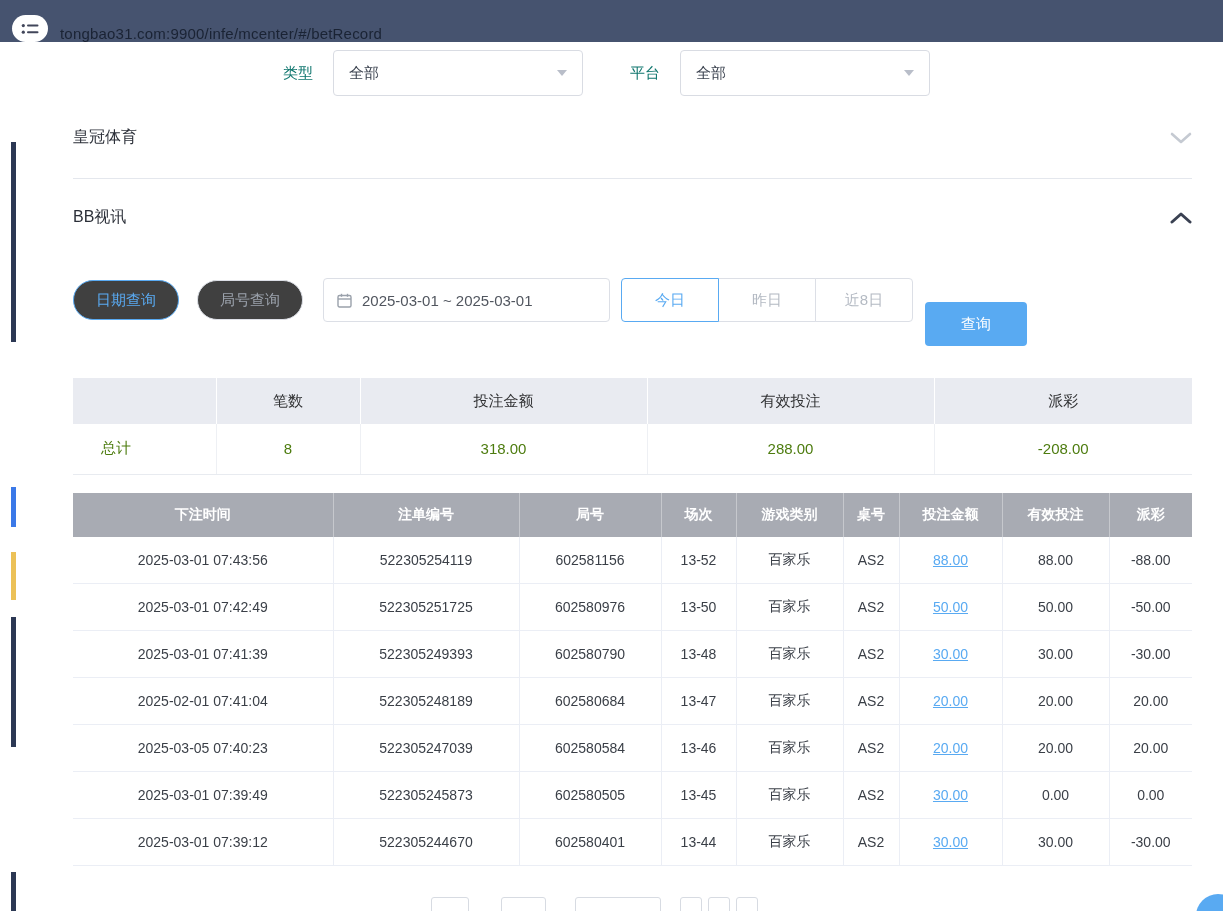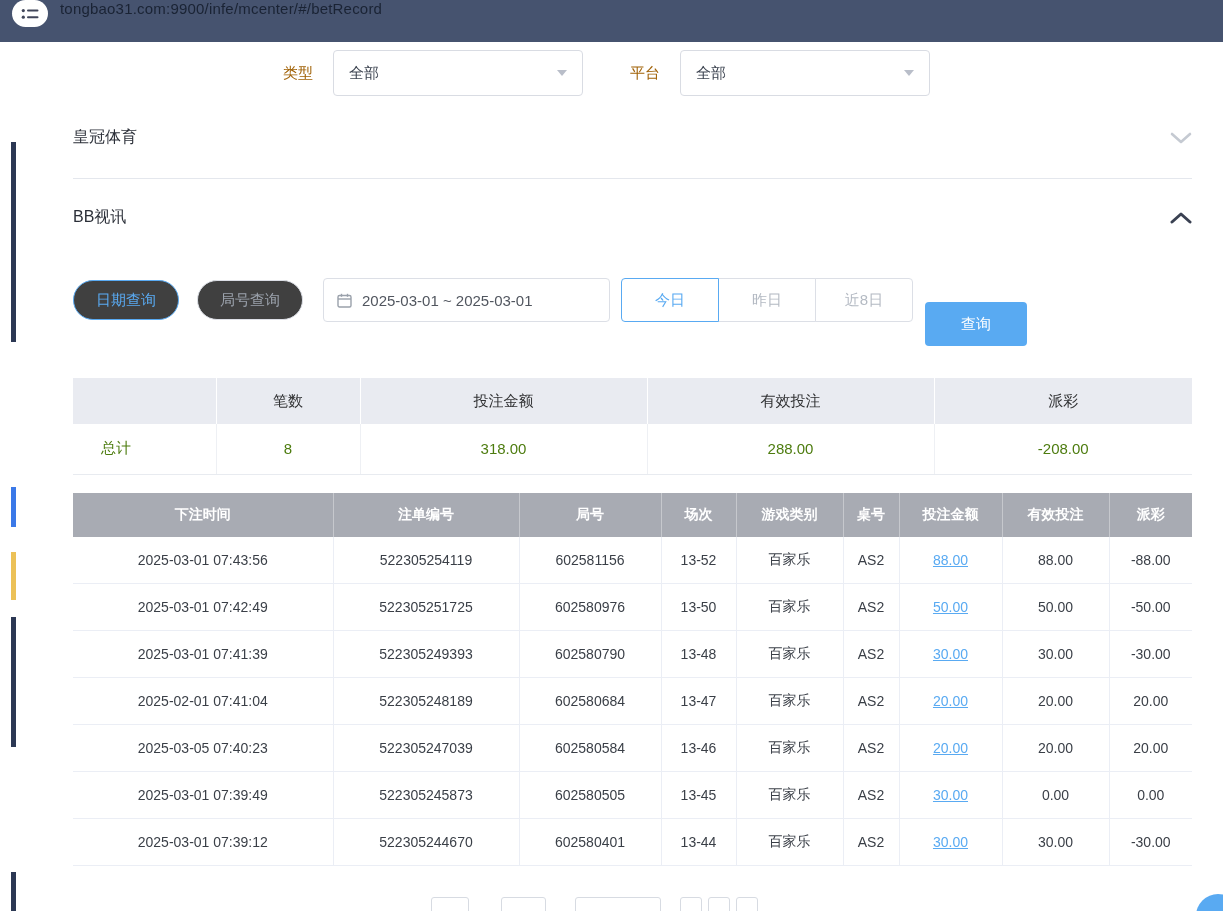--- a/index.html
+++ b/index.html
@@ -10,21 +10,21 @@
     background: #ffffff;
     font-family: "Liberation Sans", "DejaVu Sans", sans-serif;
     color: #303133;
   }
 
   
   .topbar {
     height: 42px;
     background: #46536f;
     display: flex;
-    align-items: flex-start;
+    align-items: flex-end;
     gap: 12px;
     padding: 0 12px;
   }
   .topbar .pill {
     width: 36px; height: 27px;
     background: #fff;
     border-radius: 14px;
     display: flex; align-items: center; justify-content: center;
     cursor: pointer;
   }
@@ -35,21 +35,21 @@
   }
 
   
   .left-edge { position: absolute; left: 0; top: 42px; width: 5px; height: 869px; }
   .left-edge .seg { position: absolute; left: 0; width: 5px; }
 
   .content { padding: 0 31px 0 73px; }
 
   
   .filter-row { display: flex; align-items: center; margin: 8px 0 0 210px; }
-  .filter-label { font-size: 15px; color: #a16207; margin-right: 20px; }
+  .filter-label { font-size: 15px; color: #0f766e; margin-right: 20px; }
   .select-box {
     width: 250px; height: 46px;
     border: 1px solid #d9dce3; border-radius: 4px;
     background: #fff;
     display: flex; align-items: center; justify-content: space-between;
     padding: 0 15px;
     font-size: 15px; color: #3c4350;
     cursor: pointer;
   }
   .caret-down {

